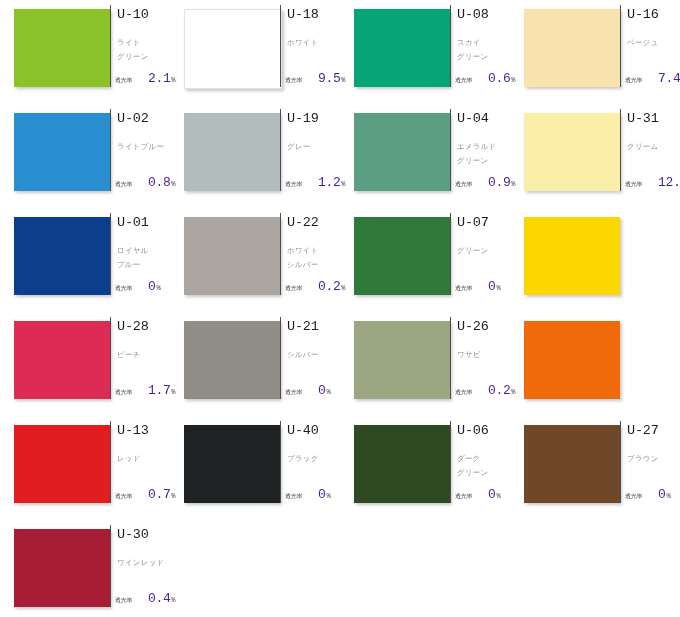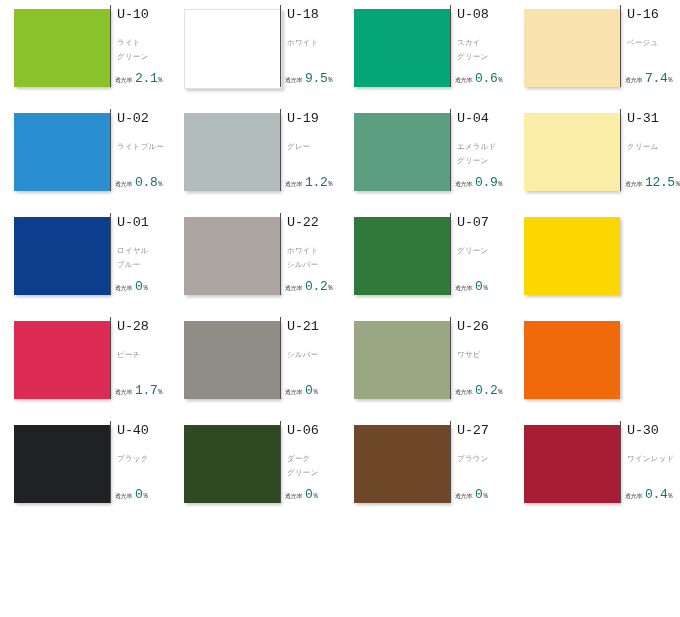--- a/index.html
+++ b/index.html
@@ -99,22 +99,22 @@
     align-items: baseline;
   }
   .trans-label {
     font-size: 6px;
     color: #3a3a3a;
     letter-spacing: -0.3px;
     transform: scaleY(0.95);
   }
   .trans-value {
     font-size: 13px;
-    color: #0f766e;
-    margin-left: 3px;
+    color: #4c1d95;
+    margin-left: 16px;
     letter-spacing: -0.4px;
   }
   .trans-unit {
     font-size: 7px;
     color: #3a3a3a;
     margin-left: 1px;
   }
 </style>
 </head>
 <body>
@@ -327,20 +327,34 @@
           </div>
         </div>
       </div>
       <div class="cell">
         <div class="swatch-wrap">
           <div class="swatch" style="background: rgb(240, 106, 12);"></div>
         </div>
       </div>
       <div class="cell">
         <div class="swatch-wrap">
+          <div class="swatch" style="background: rgb(224, 30, 32);"></div>
+        </div>
+        <div class="info">
+          <div class="code">U-13</div>
+          <div class="jname">レッド</div>
+          <div class="trans">
+            <span class="trans-label">透光率</span>
+            <span class="trans-value">0.7</span>
+            <span class="trans-unit">%</span>
+          </div>
+        </div>
+      </div>
+      <div class="cell">
+        <div class="swatch-wrap">
           <div class="swatch" style="background: rgb(30, 34, 34);"></div>
         </div>
         <div class="info">
           <div class="code">U-40</div>
           <div class="jname">ブラック</div>
           <div class="trans">
             <span class="trans-label">透光率</span>
             <span class="trans-value">0</span>
             <span class="trans-unit">%</span>
           </div>

